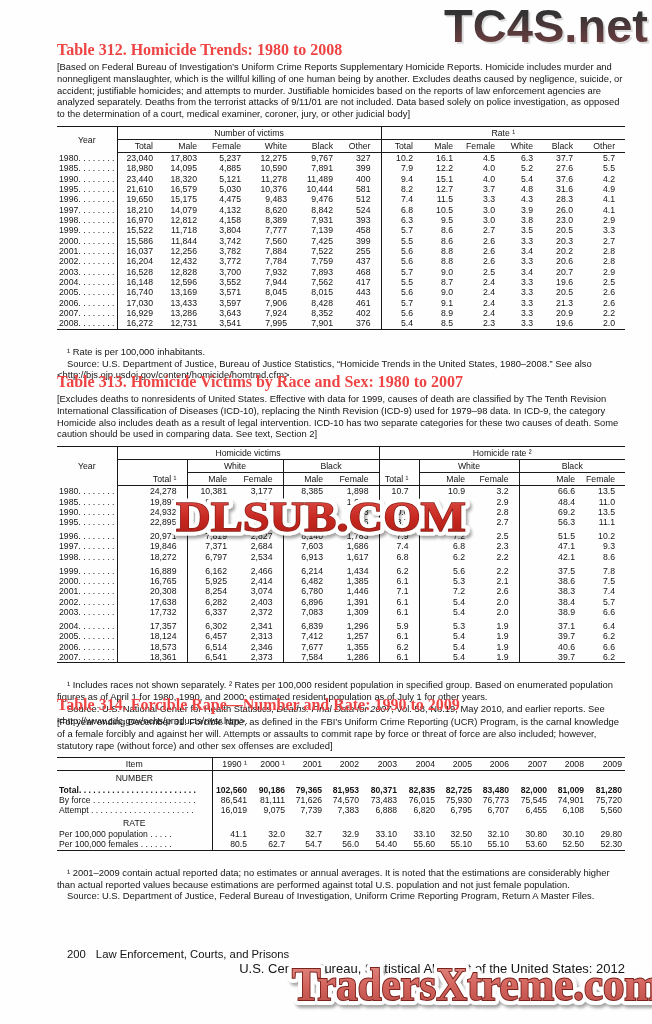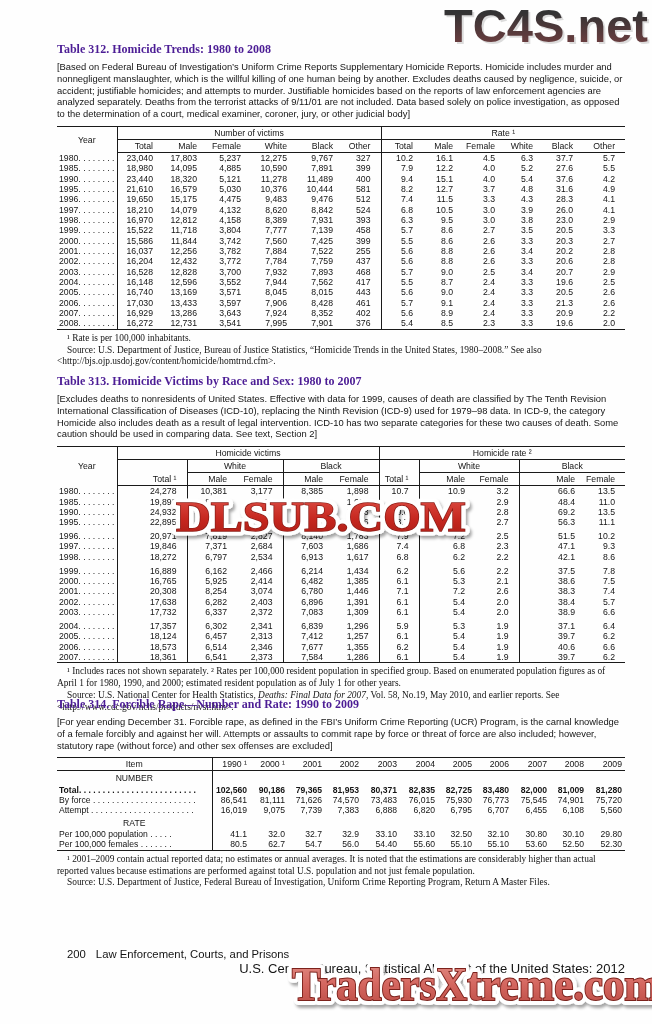--- a/index.html
+++ b/index.html
@@ -2,22 +2,22 @@
 <html><head>
 <meta charset="utf-8">
 <style>
   html,body{margin:0;padding:0;}
   body{
     width:652px;height:1024px;position:relative;background:#fefefe;
     font-family:"Liberation Sans",sans-serif;color:#141414;overflow:hidden;
   }
   .sec{position:absolute;left:57px;width:568px;}
   .tbl-title{
-    font-family:"Liberation Serif",serif;font-weight:bold;font-size:12px;
-    line-height:15px;margin:0 0 4px 0;color:#4c1d95;
+    font-family:"Liberation Serif",serif;font-weight:bold;font-size:16px;
+    line-height:15px;margin:0 0 4px 0;color:#ef4444;
   }
   .note{font-size:9.4px;line-height:11.8px;margin:0 0 6px 0;}
   table{border-collapse:collapse;width:100%;table-layout:fixed;}
   .dtable{font-size:8.7px;line-height:10.35px;border-top:1.5px solid #1a1a1a;border-bottom:1.5px solid #1a1a1a;}
   th,td{padding:0;font-weight:normal;white-space:nowrap;overflow:hidden;}
   th{font-size:8.7px;line-height:10px;padding-top:1px;padding-bottom:1px;}
   td.num,th.num{text-align:right;padding-right:10px;}
   td.lbl{text-align:left;padding-left:2px;}
   td.lbl.section{text-align:center;padding:2px 0 1px 0;}
   tr.bold td{font-weight:bold;}
@@ -32,21 +32,21 @@
   
   #t313 td.lbl{border-right:1px solid #1a1a1a;}
   #t313 td:nth-child(2){border-right:1px solid #1a1a1a;}
   #t313 td:nth-child(5){border-left:1px solid #1a1a1a;}
   #t313 td:nth-child(7){border-left:1px solid #1a1a1a;border-right:1px solid #1a1a1a;}
   #t313 td:nth-child(10){border-left:1px solid #1a1a1a;}
   
   #t314 td:nth-child(2){border-left:1px solid #1a1a1a;}
   #t314{font-size:8.6px;}
   #t314 td.num,#t314 th.num{padding-right:3px;}
-  .fnblock{margin-top:3px;font-family:Liberation Serif, serif;}
+  .fnblock{margin-top:16px;}
   .fn{font-size:9.4px;line-height:11.8px;margin:0;text-indent:10px;}
   .footer-left{position:absolute;left:67px;top:948px;font-size:11.3px;}
   .footer-left .pn{margin-right:10px;}
   .footer-src{position:absolute;right:27px;top:961px;font-size:13px;}
   .wm{position:absolute;pointer-events:none;z-index:6;}
   i{font-style:italic;}
 </style>
 </head>
 <body>
 

